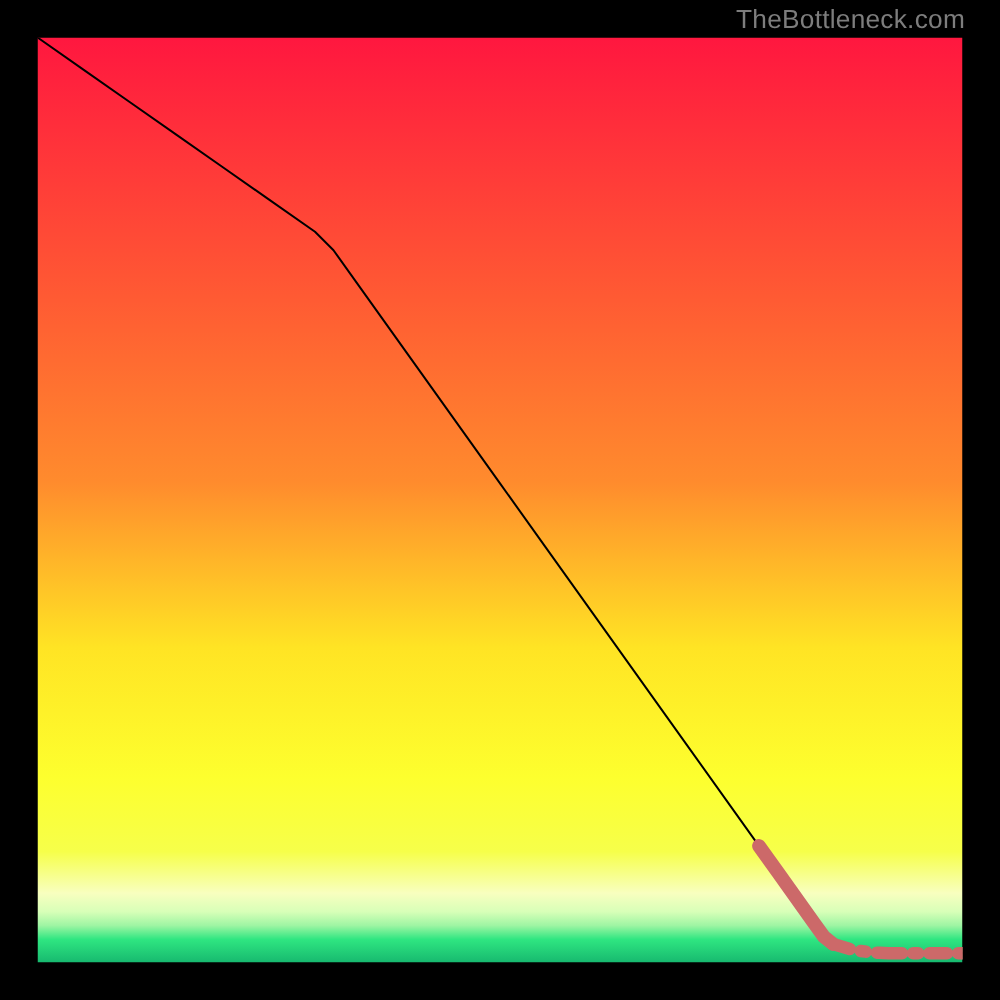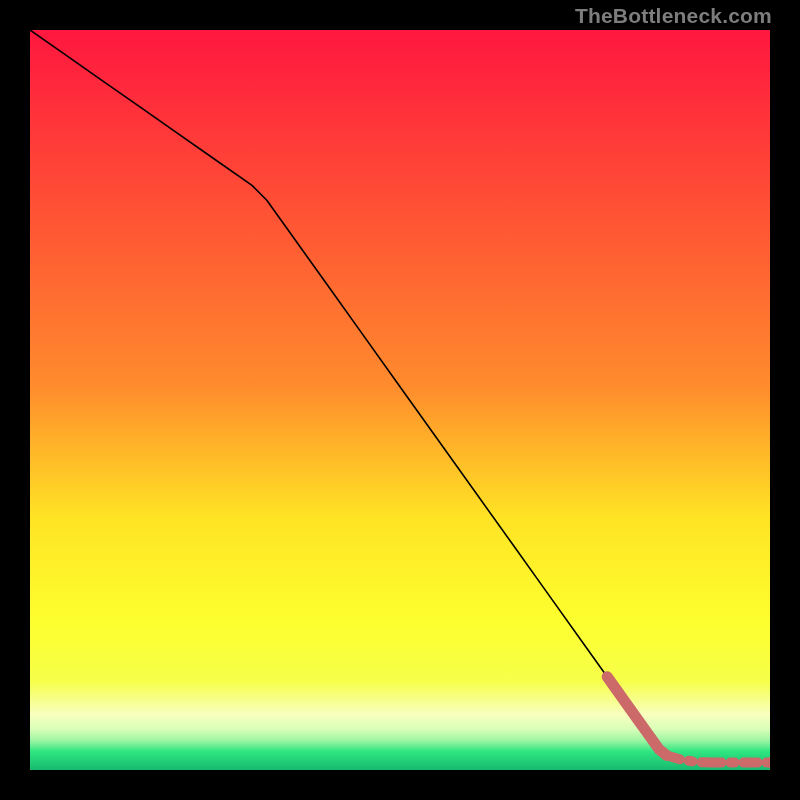--- a/index.html
+++ b/index.html
@@ -17,21 +17,21 @@
     height: 800px;
     background: #000;
   }
   .attr {
     position: absolute;
     top: 4px;
     right: 28px;
     color: #7d7d7d;
     font-size: 21px;
     letter-spacing: 0.2px;
-    font-weight: 700;
+    font-weight: 400;
   }
   .plot {
     position: absolute;
     left: 30px;
     top: 30px;
     width: 740px;
     height: 740px;
   }
   svg { display: block; }
 </style>

